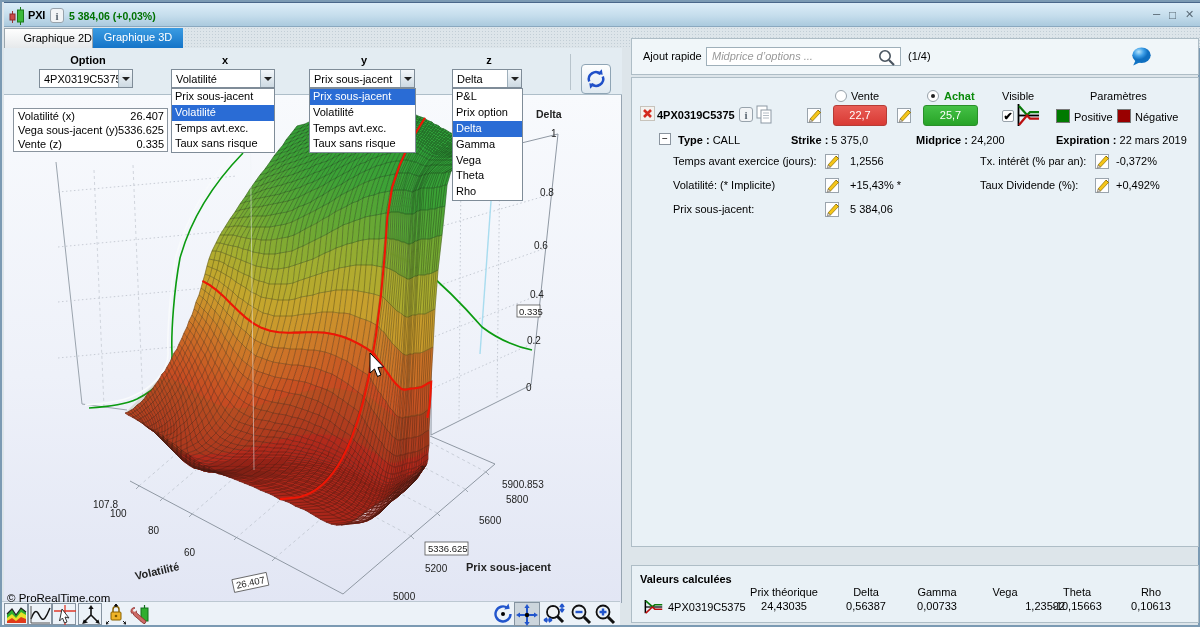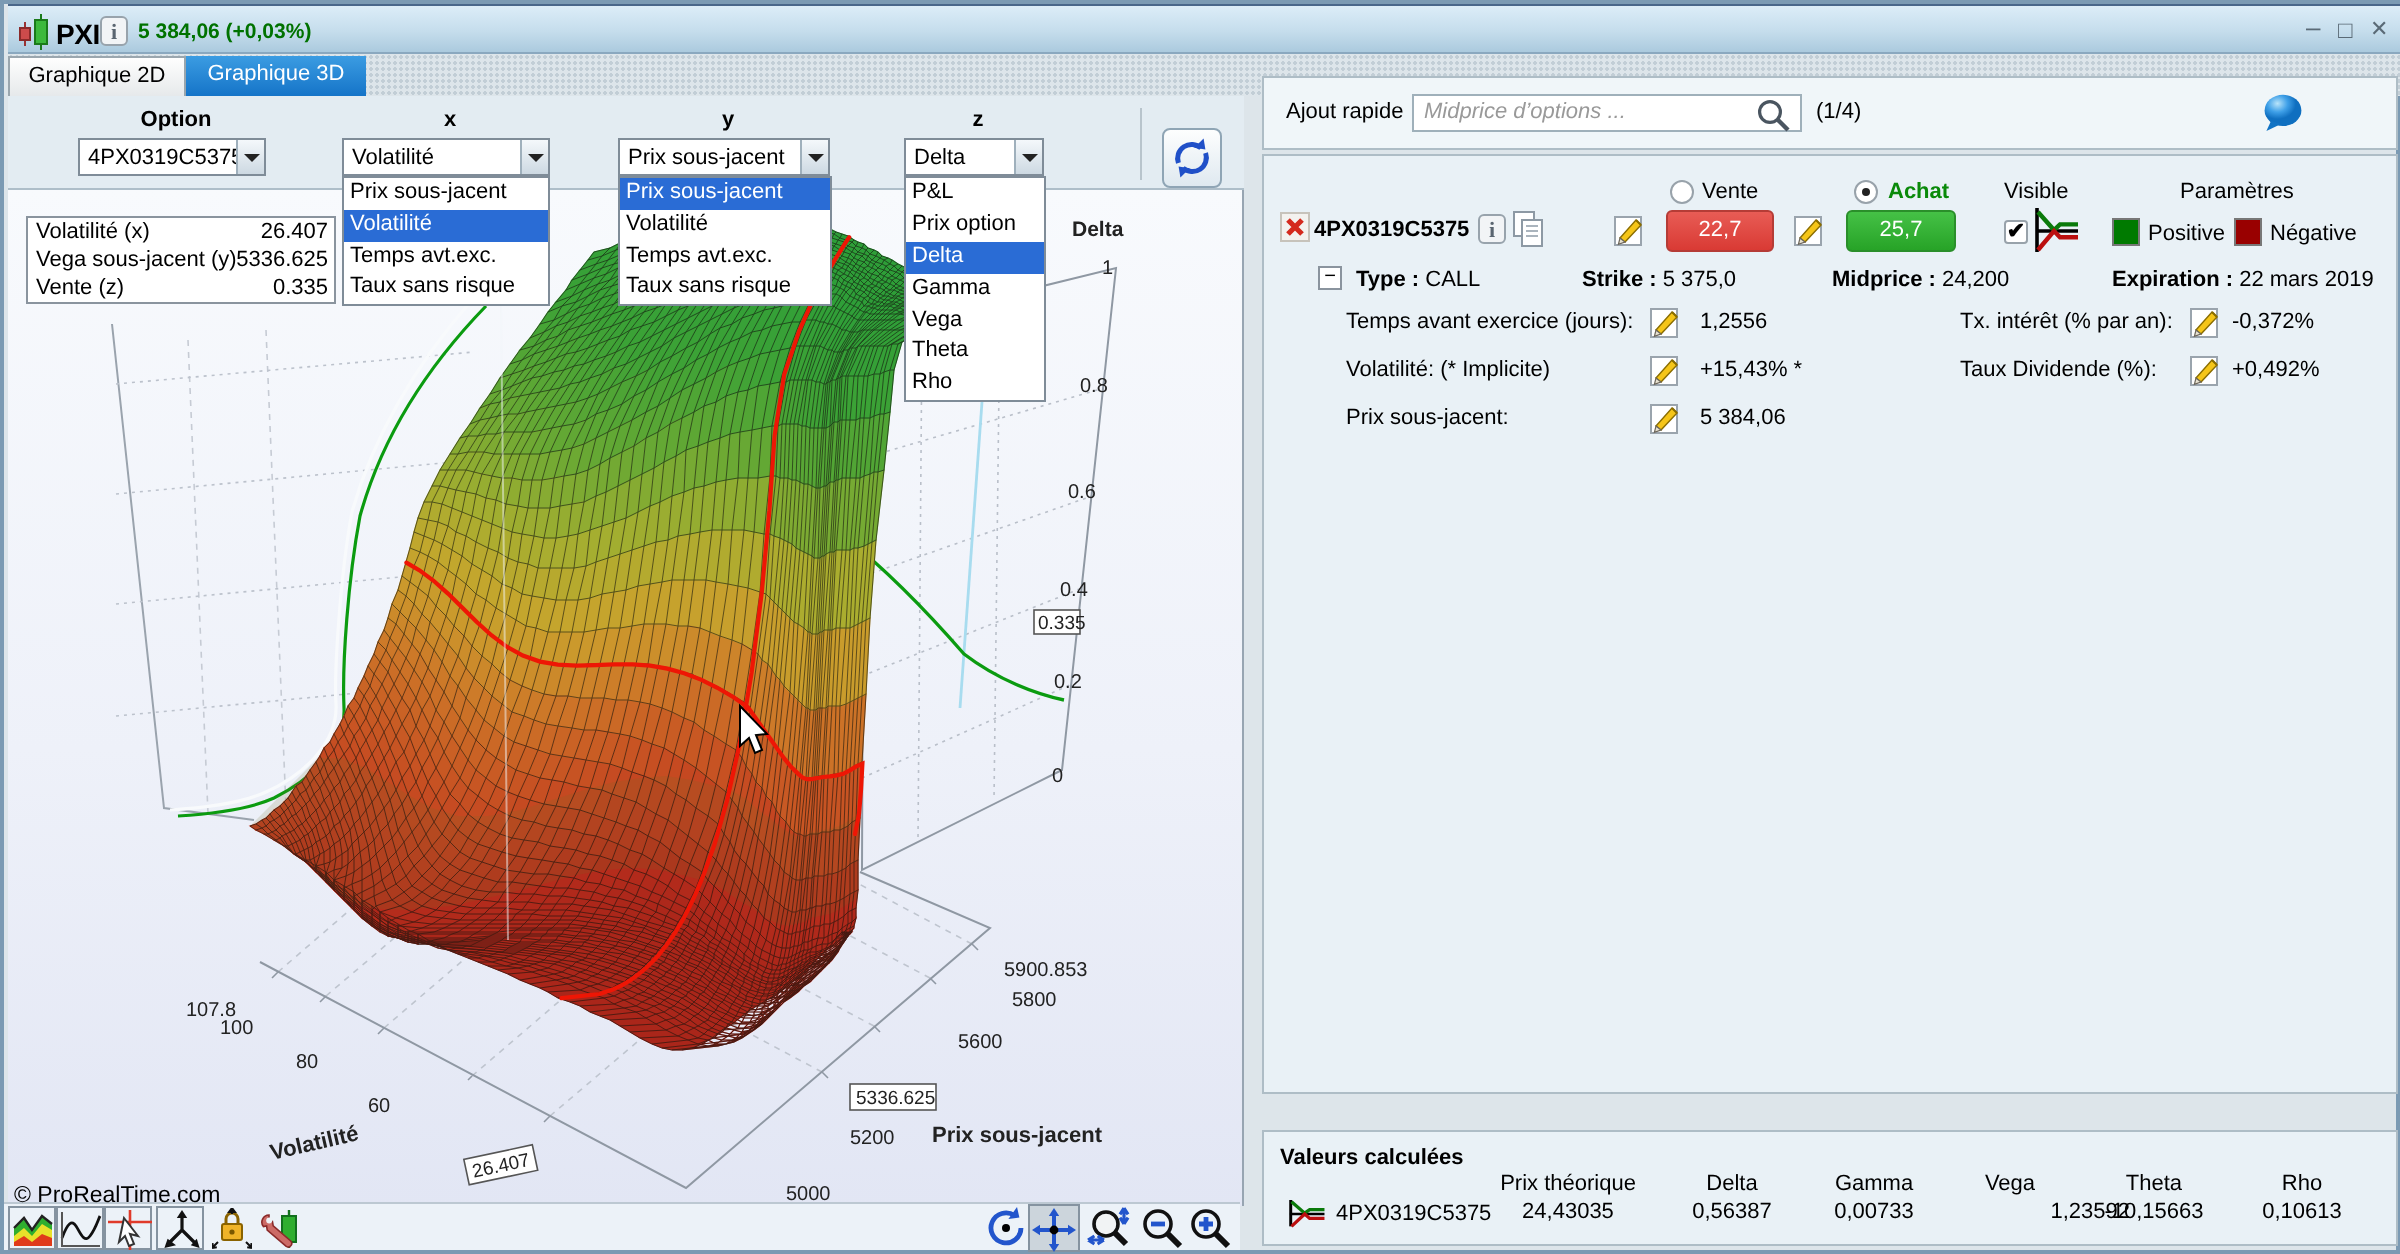--- a/index.html
+++ b/index.html
@@ -1,32 +1,32 @@
 <!DOCTYPE html>
 <html><head><meta charset="utf-8"><style>*{margin:0;padding:0;box-sizing:border-box}body{font-family:"Liberation Sans",sans-serif;font-size:11px;color:#000;width:1200px;height:627px;overflow:hidden}.abs{position:absolute}.dots{background-color:#dde5ea;background-image:radial-gradient(circle,#c2ced6 0.9px,rgba(0,0,0,0) 1px);background-size:3px 3px}.b{font-weight:bold}.i{font-style:italic}.panelbox{position:absolute;background:#e9f1f6;border:1px solid #aebdc6}</style></head><body>
 <div class="abs" style="left:0;top:0;width:1200px;height:627px;border:2px solid #7b9ab3;background:#dde5ea">
     <div class="abs" style="left:2px;top:0;width:1196px;height:25px;background:linear-gradient(#dcedf8,#c5ddec 55%,#abcade);border-bottom:1px solid #8aa8bf;border-top:1px solid #49678a">
       <div class="abs" style="left:4px;top:3px"><svg width="20" height="20" viewBox="0 0 20 20">
           <path d="M4.5 5v12" stroke="#993333" stroke-width="1"></path>
           <rect x="2" y="8" width="5" height="6" fill="#cc4b4b" stroke="#8a2a2a"></rect>
           <path d="M12.5 1v18" stroke="#1a7a1a" stroke-width="1"></path>
           <rect x="9.5" y="4" width="6" height="12" fill="#3cb93c" stroke="#1a7a1a"></rect>
         </svg></div>
-      <span class="abs b" style="left:24px;top:6px;font-size:14px;letter-spacing:-0.2px">PXI</span>
+      <span class="abs b" style="left:24px;top:6px;font-size:11px;letter-spacing:-0.2px">PXI</span>
       <div class="abs" style="left:46px;top:5px"><svg width="14" height="15" viewBox="0 0 14 15">
           <rect x="0.5" y="0.5" width="13" height="14" rx="2.5" fill="#f2f4f6" stroke="#98a3ac"></rect>
           <text x="7" y="11.5" font-family="Liberation Serif" font-size="11" font-weight="bold" fill="#5a6570" text-anchor="middle">i</text>
         </svg></div>
       <span class="abs b" style="left:65px;top:7px;font-size:10.5px;color:#007200">5 384,06 (+0,03%)</span>
       <span class="abs" style="left:1149px;top:3px;font-size:13px;color:#5a6a76">–</span>
       <span class="abs" style="left:1165px;top:5px;font-size:12px;color:#5a6a76">□</span>
       <span class="abs" style="left:1181px;top:5px;font-size:11px;color:#5a6a76">✕</span>
     </div>
     <div class="abs dots" style="left:2px;top:25px;width:1196px;height:21px"></div>
-    <div class="abs" style="left:2px;top:26px;width:89px;height:20px;background:linear-gradient(#fefefe,#e6e9eb);border:1px solid #9aa6ae;border-bottom:none;text-align:center;line-height:19px">Graphique 2D</div>
+    <div class="abs" style="left:2px;top:26px;width:89px;height:20px;background:linear-gradient(#fefefe,#e6e9eb);border:1px solid #9aa6ae;border-bottom:none;text-align:right;line-height:19px">Graphique 2D</div>
     <div class="abs" style="left:91px;top:26px;width:90px;height:20px;background:linear-gradient(#3b9ce2,#1574c8);color:#fff;text-align:center;line-height:19px">Graphique 3D</div>
     <div class="abs" style="left:2px;top:46px;width:618px;height:47px;background:#e3ecf2;border-bottom:1px solid #aebec9">
       <div class="abs b" style="left:37px;top:6px;width:94px;text-align:center">Option</div>
       <div class="abs b" style="left:169px;top:6px;width:104px;text-align:center">x</div>
       <div class="abs b" style="left:307px;top:6px;width:106px;text-align:center">y</div>
       <div class="abs b" style="left:450px;top:6px;width:70px;text-align:center">z</div>
     </div>
     <div style="position:absolute;left:37px;top:67px;width:94px;height:19px;background:#fff;border:1px solid #7f8c98;box-sizing:border-box">
       <div style="position:absolute;left:4px;top:2.5px;font-size:11px;white-space:nowrap">4PX0319C5375</div>
       <div style="position:absolute;right:0;top:0;width:14px;height:17px;background:linear-gradient(#f4f8fb,#cdd9e2);border-left:1px solid #9fb0bc">

